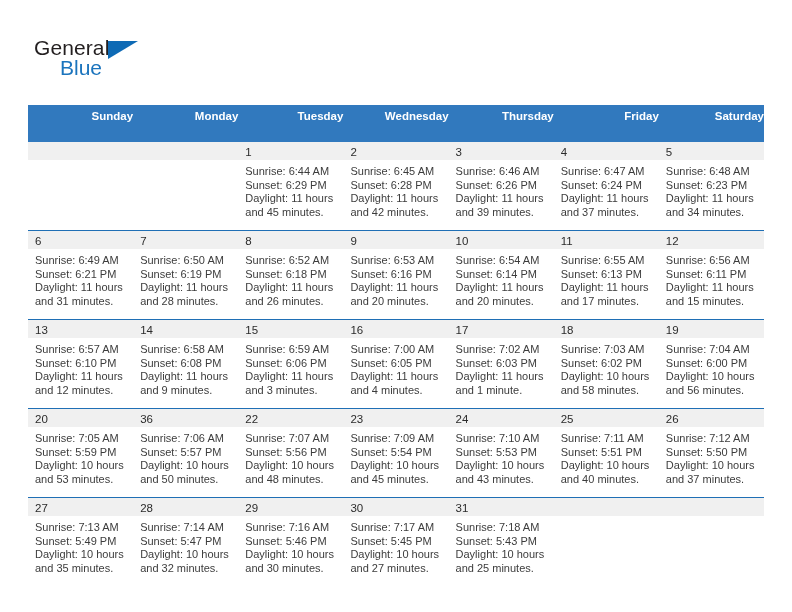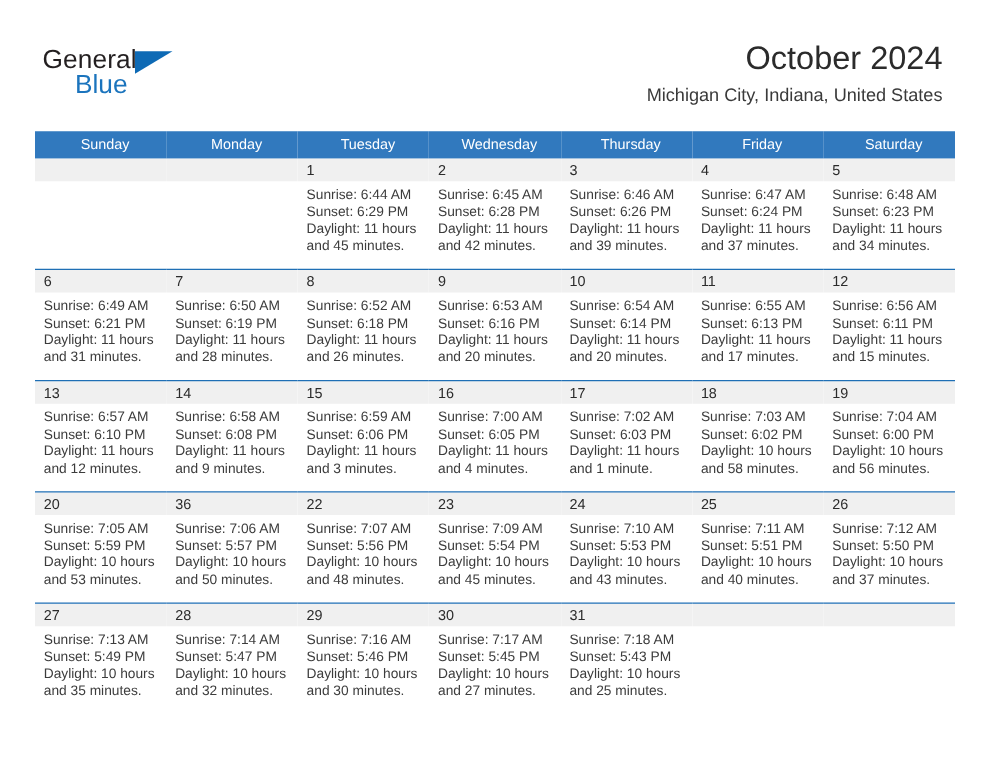--- a/index.html
+++ b/index.html
@@ -93,23 +93,23 @@
   }
   table.cal {
     width: 736px;
     border-collapse: collapse;
     table-layout: fixed;
   }
   table.cal th {
     background: #3179be;
     color: #ffffff;
     font-size: 11.5px;
-    font-weight: normal;
-    text-align: center;
-    padding: 5px 0 5px 7px;
+    font-weight: bold;
+    text-align: right;
+    padding: 5px 0 20px 7px;
     height: 19px;
     box-sizing: border-box;
   }
   td.daycell {
     vertical-align: top;
     padding: 0;
     border-top: 1.6px solid #1f6fb5;
     background: #ffffff;
     height: 88px;
   }
@@ -147,24 +147,20 @@
 <div class="page">
 
   <div class="header">
 
     <div class="logo">
       <span class="logo-general">General</span>
       <span class="logo-triangle"></span>
       <span class="logo-blue">Blue</span>
     </div>
 
-    <div class="title-block">
-      <div class="title">October 2024</div>
-      <div class="subtitle">Michigan City, Indiana, United States</div>
-    </div>
 
   </div>
 
   <div class="calendar">
     <table class="cal">
       <thead>
         <tr>
           <th>Sunday</th>
           <th>Monday</th>
           <th>Tuesday</th>

